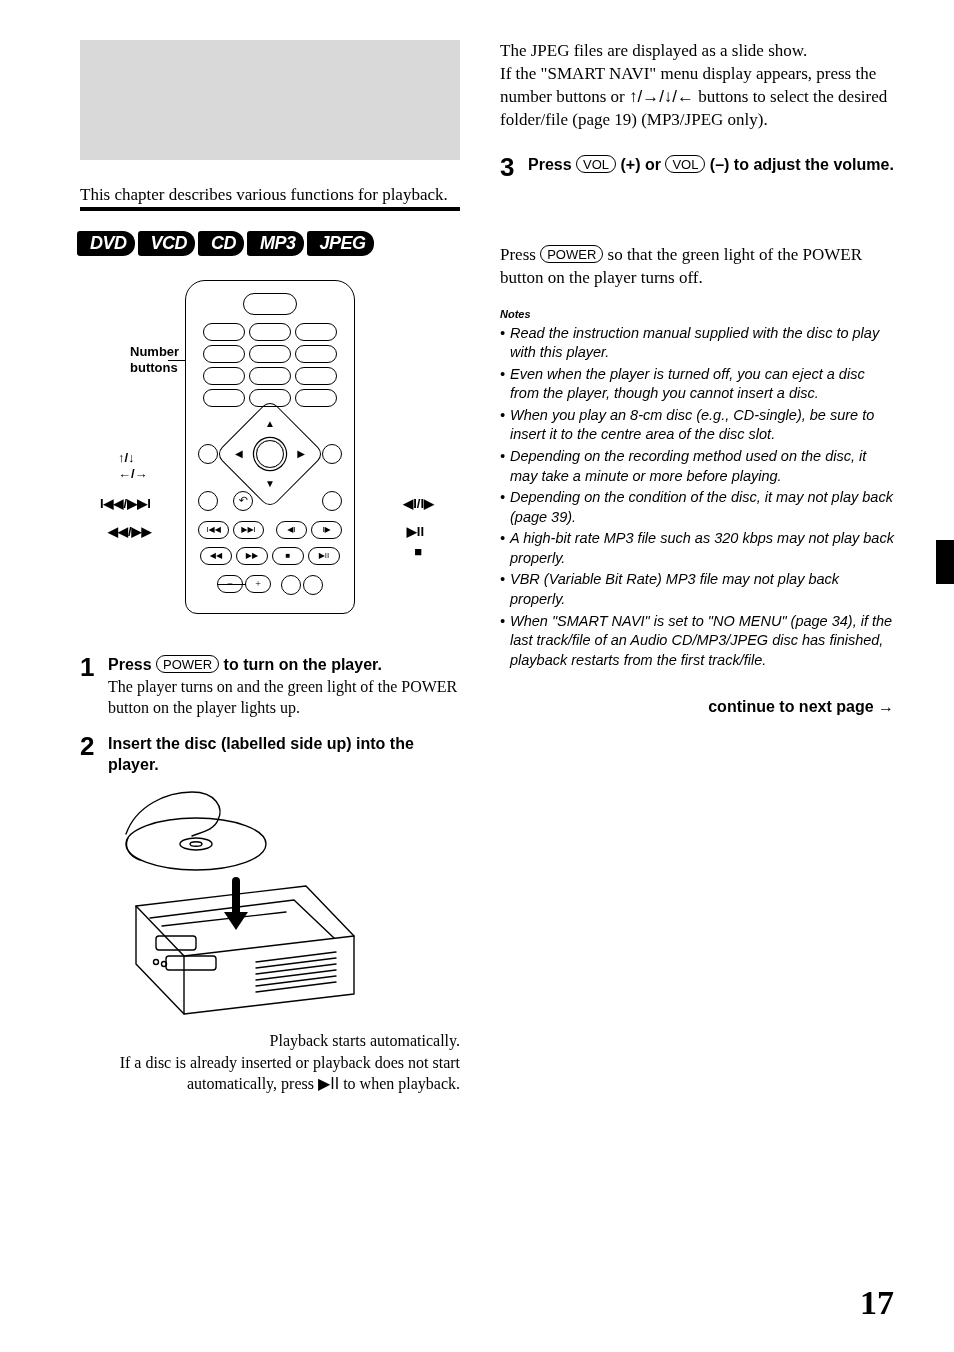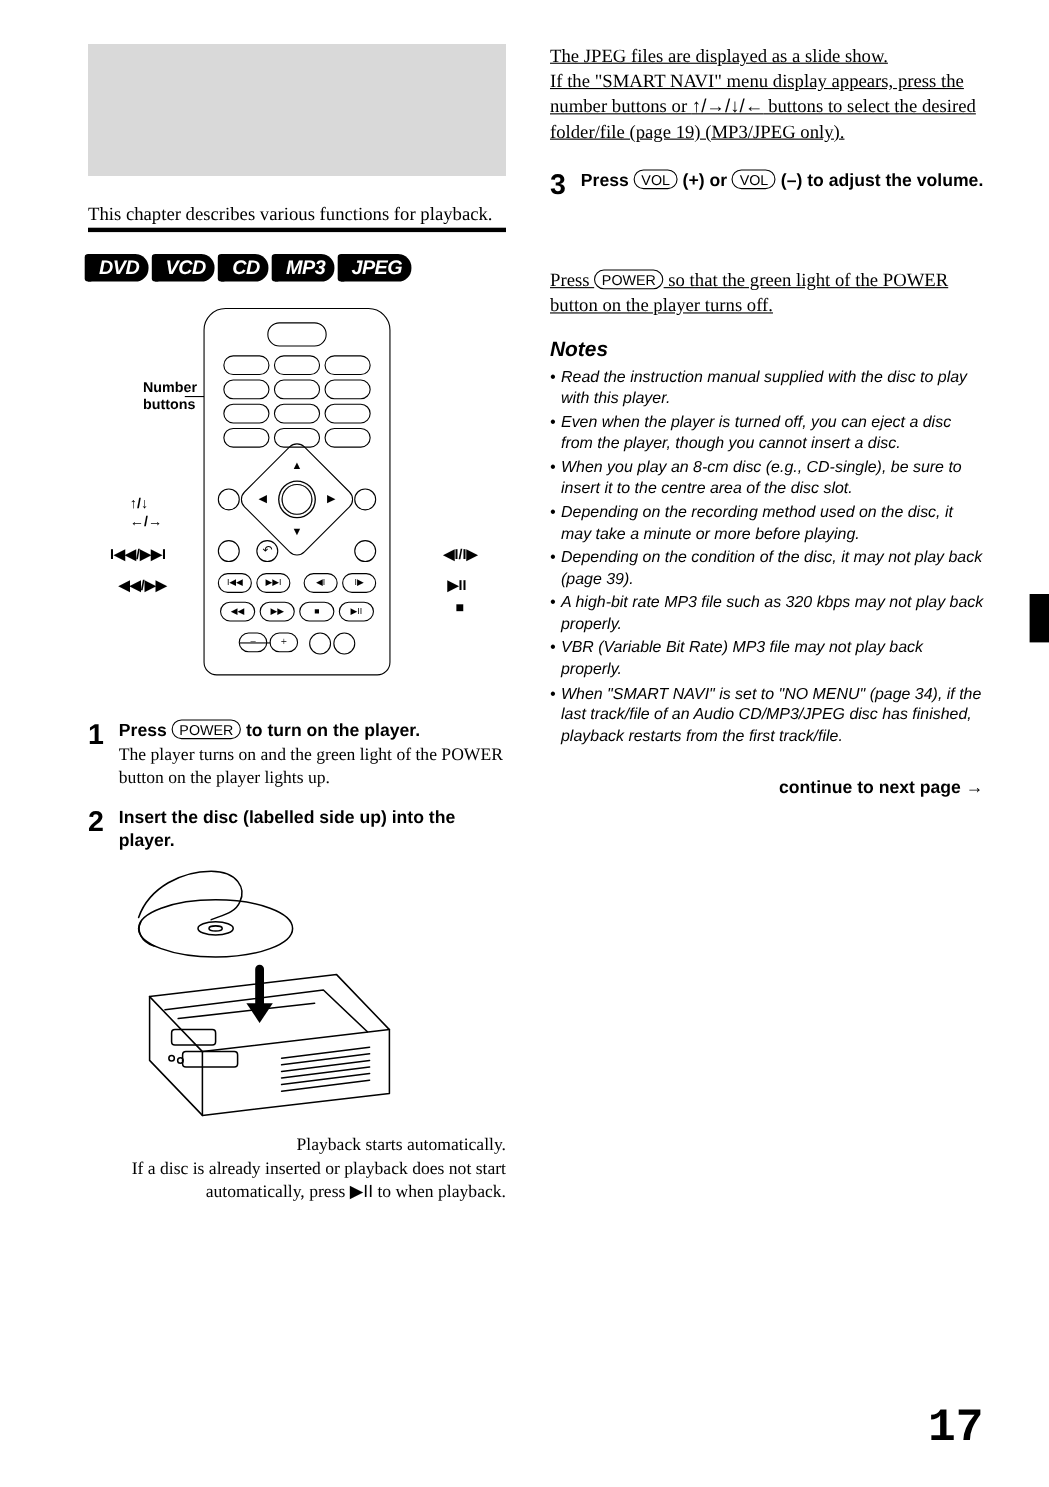--- a/index.html
+++ b/index.html
@@ -142,22 +142,22 @@
   }
 
   
   .insert-fig {
     width: 260px;
     height: 230px;
     margin: 10px 0 14px 26px;
     position: relative;
   }
 
-  .right-col p { line-height:1.35; margin-bottom: 0; font-family: Georgia, serif; text-decoration: underline; }
-  .notes-head { font-family: Arial, sans-serif; font-weight:bold; font-style:italic; font-size:19px; margin-top:18px; margin-bottom:4px; }
+  .right-col p { line-height:1.35; margin-bottom: 0; font-family: Georgia, serif; }
+  .notes-head { font-family: Arial, sans-serif; font-weight:bold; font-style:italic; font-size:11px; margin-top:18px; margin-bottom:4px; }
   .notes { font-family: Arial, sans-serif; font-style: italic; font-size:14.5px; line-height:1.35; }
   .notes li { list-style:none; padding-left:10px; position:relative; margin-bottom:2px; }
   .notes li::before { content:"•"; position:absolute; left:0; }
 
   .continue {
     font-family: Arial, sans-serif;
     font-weight:bold;
     font-size:16px;
     text-align:right;
     margin-top:28px;
@@ -166,23 +166,23 @@
   .side-tab {
     position:absolute;
     right:0; top:540px;
     width:18px; height:44px;
     background:#000;
   }
 
   .page-num {
     position:absolute;
     right:60px; bottom:30px;
-    font-family: Liberation Mono, monospace;
+    font-family: Liberation Serif, serif;
     font-weight:bold;
-    font-size:42px;
+    font-size:34px;
   }
 </style>
 </head>
 <body>
 
 <div class="side-tab"></div>
 
 <div class="cols">
 
   <div class="left-col">

